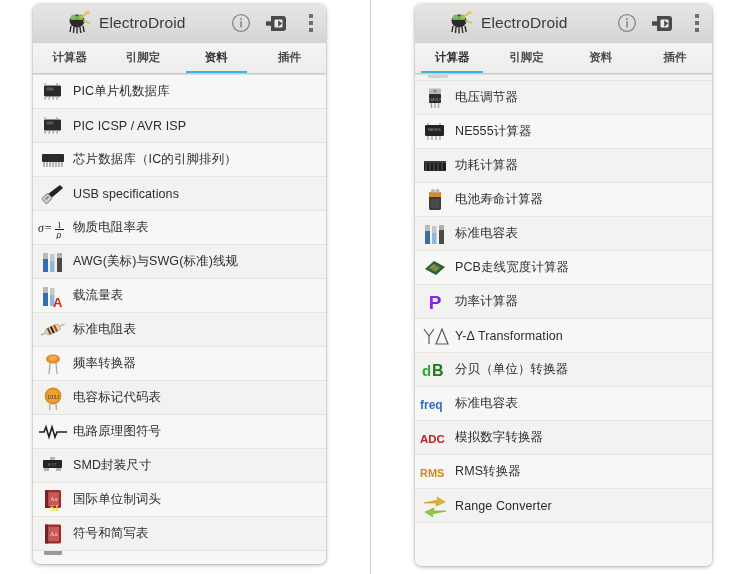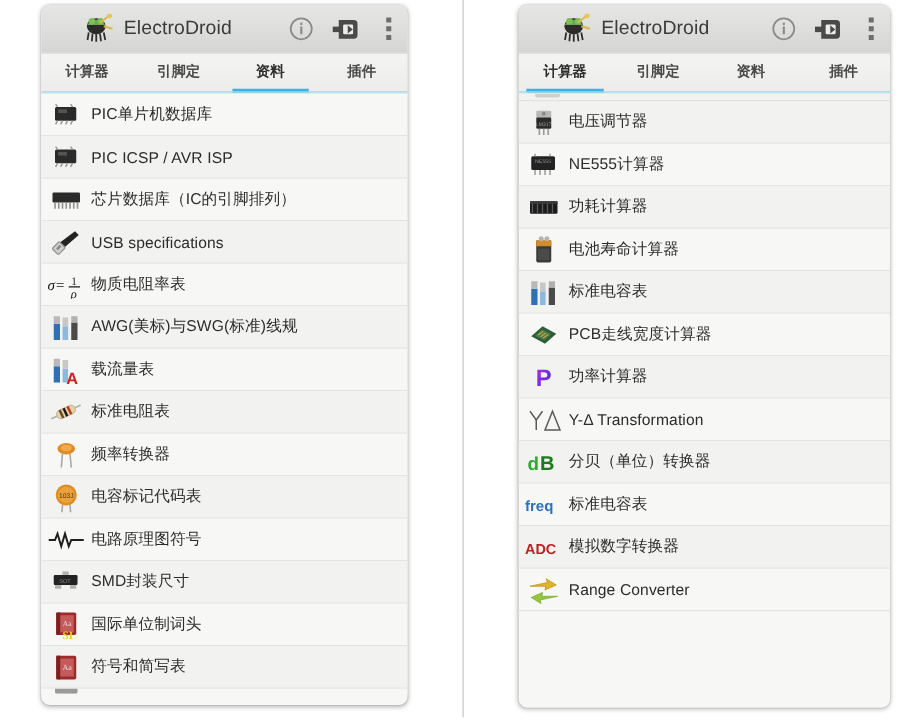--- a/index.html
+++ b/index.html
@@ -595,20 +595,28 @@
 
       <div class="row">
         <span class="ic">
           <svg width="32" height="20" viewBox="0 0 32 20">
             <text x="1" y="15" font-size="11.5" font-weight="bold" fill="#c02020" font-family="Liberation Sans,sans-serif">ADC</text>
           </svg>
         </span>
         <span class="lbl">模拟数字转换器</span>
       </div>
 
+      <div class="row">
+        <span class="ic">
+          <svg width="32" height="20" viewBox="0 0 32 20">
+            <text x="1" y="15" font-size="11" font-weight="bold" fill="#d08a1a" font-family="Liberation Sans,sans-serif">RMS</text>
+          </svg>
+        </span>
+        <span class="lbl">RMS转换器</span>
+      </div>
 
       <div class="row">
         <span class="ic">
           <svg width="28" height="22" viewBox="0 0 28 22">
             <path d="M3 8 L17 5 L16 2 L24 7 L15 11 L15.5 8 z" fill="#e0b42a" stroke="#b8921f" stroke-width=".6"></path>
             <path d="M25 16 L11 19 L12 22 L4 17 L13 13 L12.5 16 z" fill="#93c83a" stroke="#78a82c" stroke-width=".6"></path>
           </svg>
         </span>
         <span class="lbl">Range Converter</span>
       </div>

